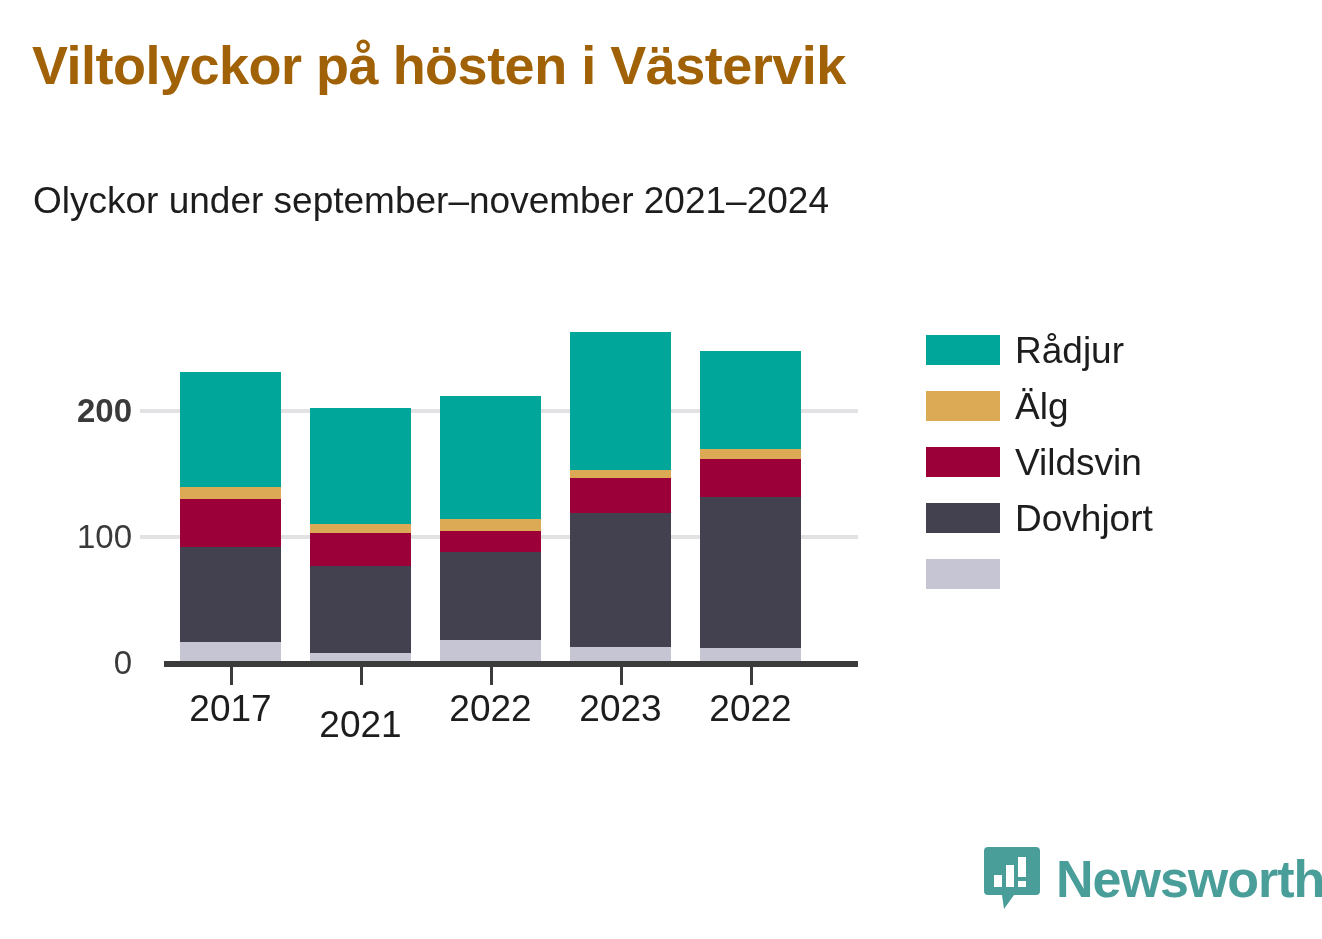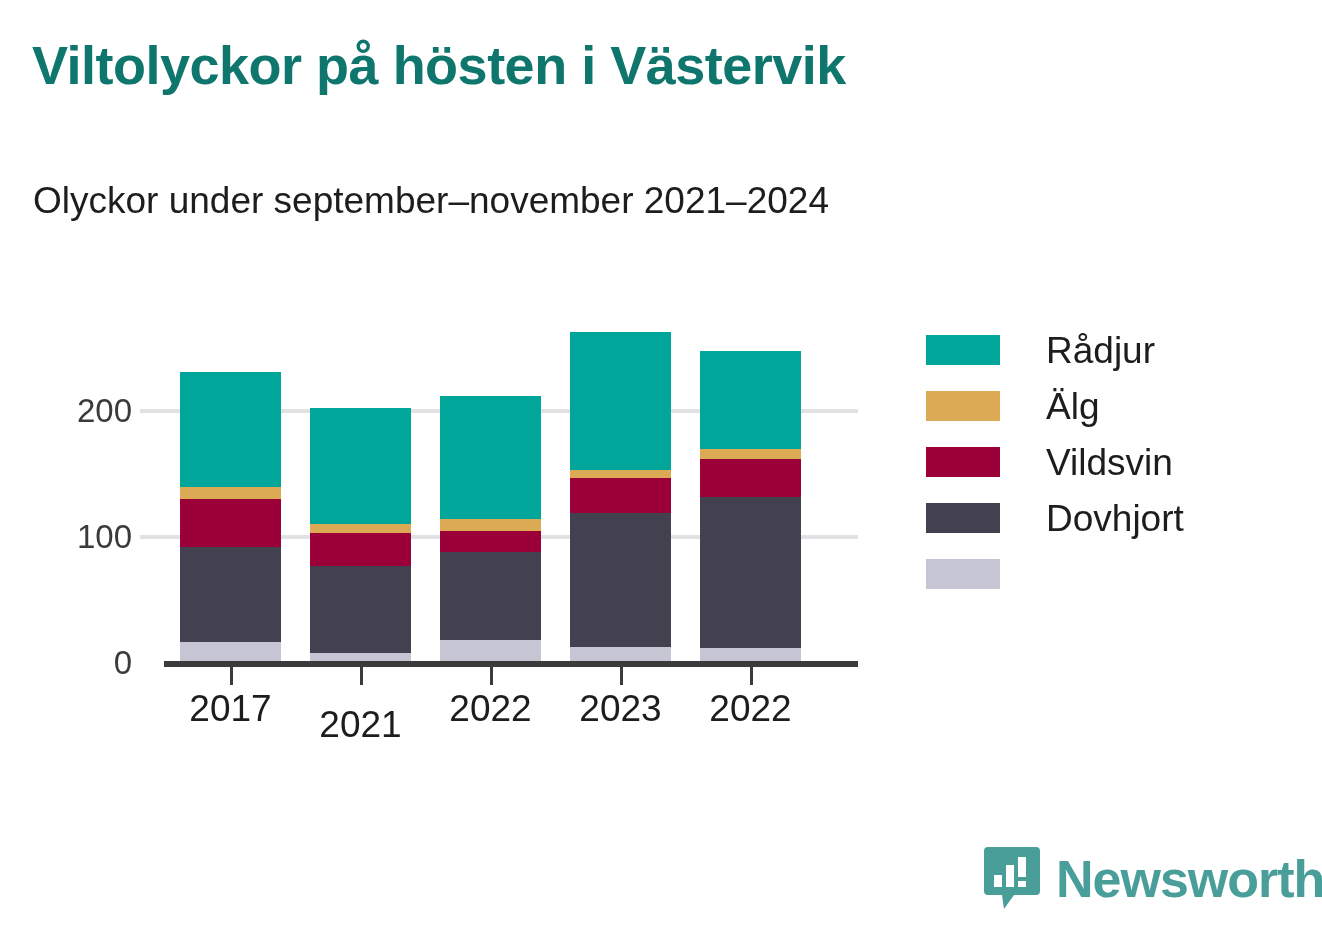--- a/index.html
+++ b/index.html
@@ -17,21 +17,21 @@
   }
 
   
   #chart-title {
     position: absolute;
     left: 32px;
     top: 34px;
     font-size: 54px;
     font-weight: bold;
     letter-spacing: -0.5px;
-    color: #0f766e;
+    color: #a16207;
     white-space: nowrap;
     text-align: center;
   }
   #chart-subtitle {
     position: absolute;
     left: 33px;
     top: 180px;
     font-size: 37px;
     font-weight: normal;
     color: #1d1d1d;
@@ -108,21 +108,21 @@
     display: flex;
     align-items: center;
     height: 56px;
   }
   .legend-swatch {
     width: 74px;
     height: 30px;
     flex: 0 0 auto;
   }
   .legend-label {
-    margin-left: 46px;
+    margin-left: 15px;
     font-size: 37px;
     color: #1d1d1d;
     white-space: nowrap;
     line-height: 1;
   }
 
   
   #newsworthy-logo {
     position: absolute;
     left: 984px;
@@ -150,21 +150,21 @@
 <div id="chart-subtitle">Olyckor under september–november 2021–2024</div>
 
 <div id="plot-area">
   <div id="gridlines">
       <div class="gridline" style="top: 535px; left: 140px; width: 718px;"></div>
       <div class="gridline" style="top: 409px; left: 140px; width: 718px;"></div>
     </div>
   <div id="ytick-labels">
       <div class="ytick-label" style="top: 663px; left: 8px; width: 124px;">0</div>
       <div class="ytick-label" style="top: 537px; left: 8px; width: 124px;">100</div>
-      <div class="ytick-label" style="top: 411px; left: 8px; width: 124px;">200</div>
+      <div class="ytick-label" style="top: 411px; left: 8px; width: 124px; font-weight: bold;">200</div>
     </div>
   <div id="bars">
       <div class="bar-group" style="left: 180px; width: 101px; top: 0px; height: 663px;">
         <div class="bar-seg" style="background: rgb(198, 197, 211); height: 21.42px; top: 641.58px;"></div>
         <div class="bar-seg" style="background: rgb(67, 64, 79); height: 94.5px; top: 547.08px;"></div>
         <div class="bar-seg" style="background: rgb(155, 0, 57); height: 47.88px; top: 499.2px;"></div>
         <div class="bar-seg" style="background: rgb(220, 170, 85); height: 12.6px; top: 486.6px;"></div>
         <div class="bar-seg" style="background: rgb(0, 166, 154); height: 114.66px; top: 371.94px;"></div>
       </div>
       <div class="bar-group" style="left: 310px; width: 101px; top: 0px; height: 663px;">

